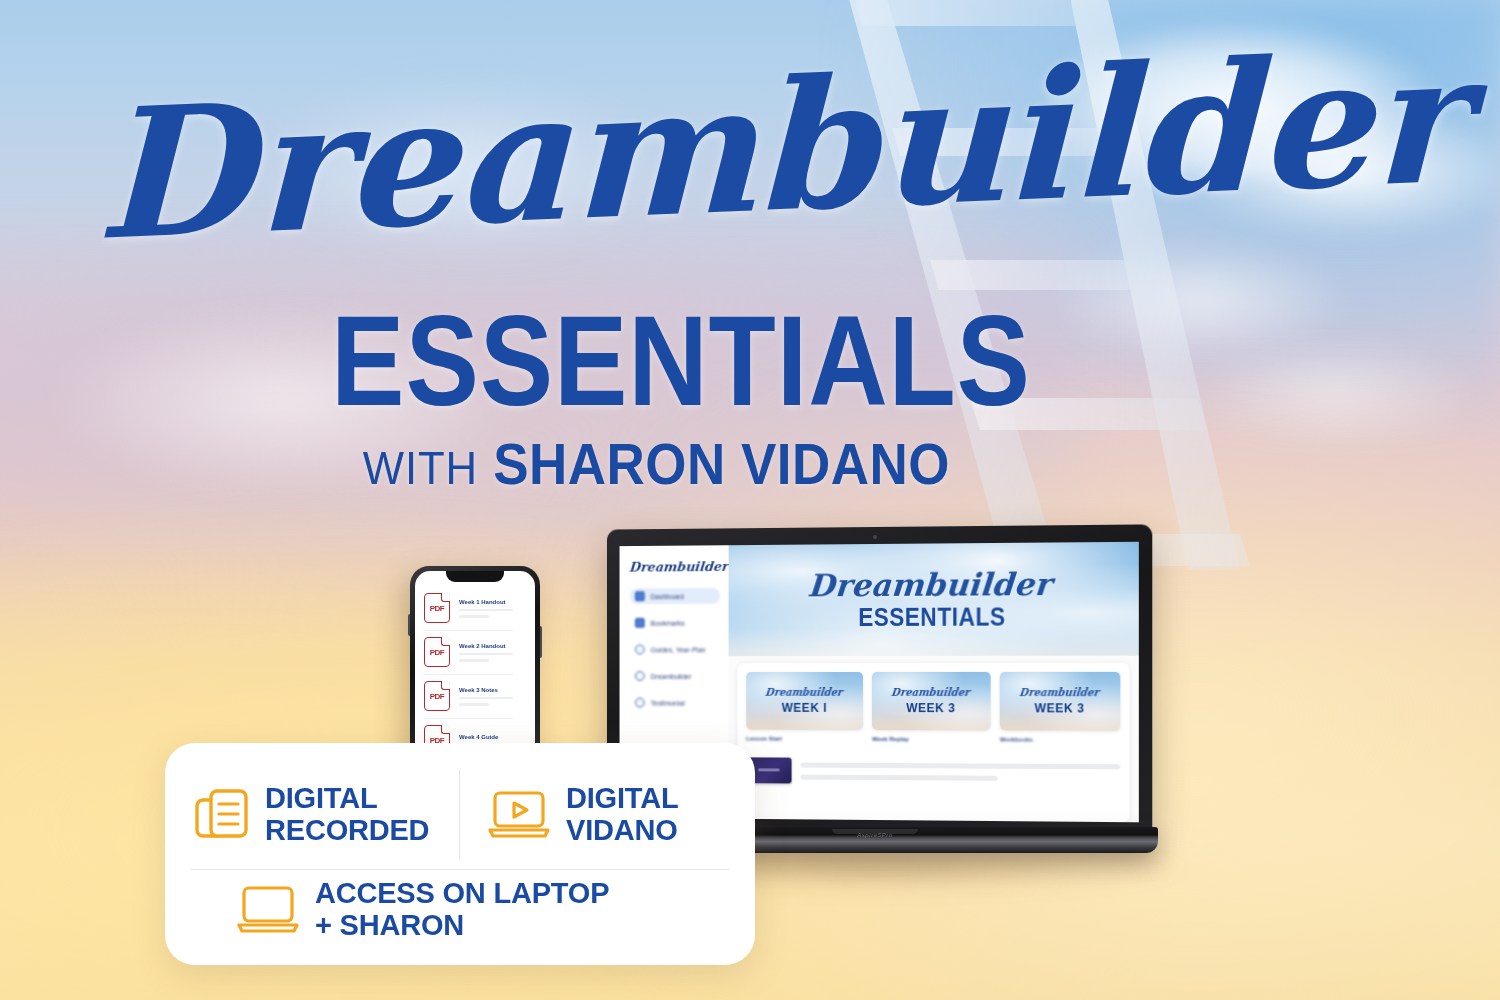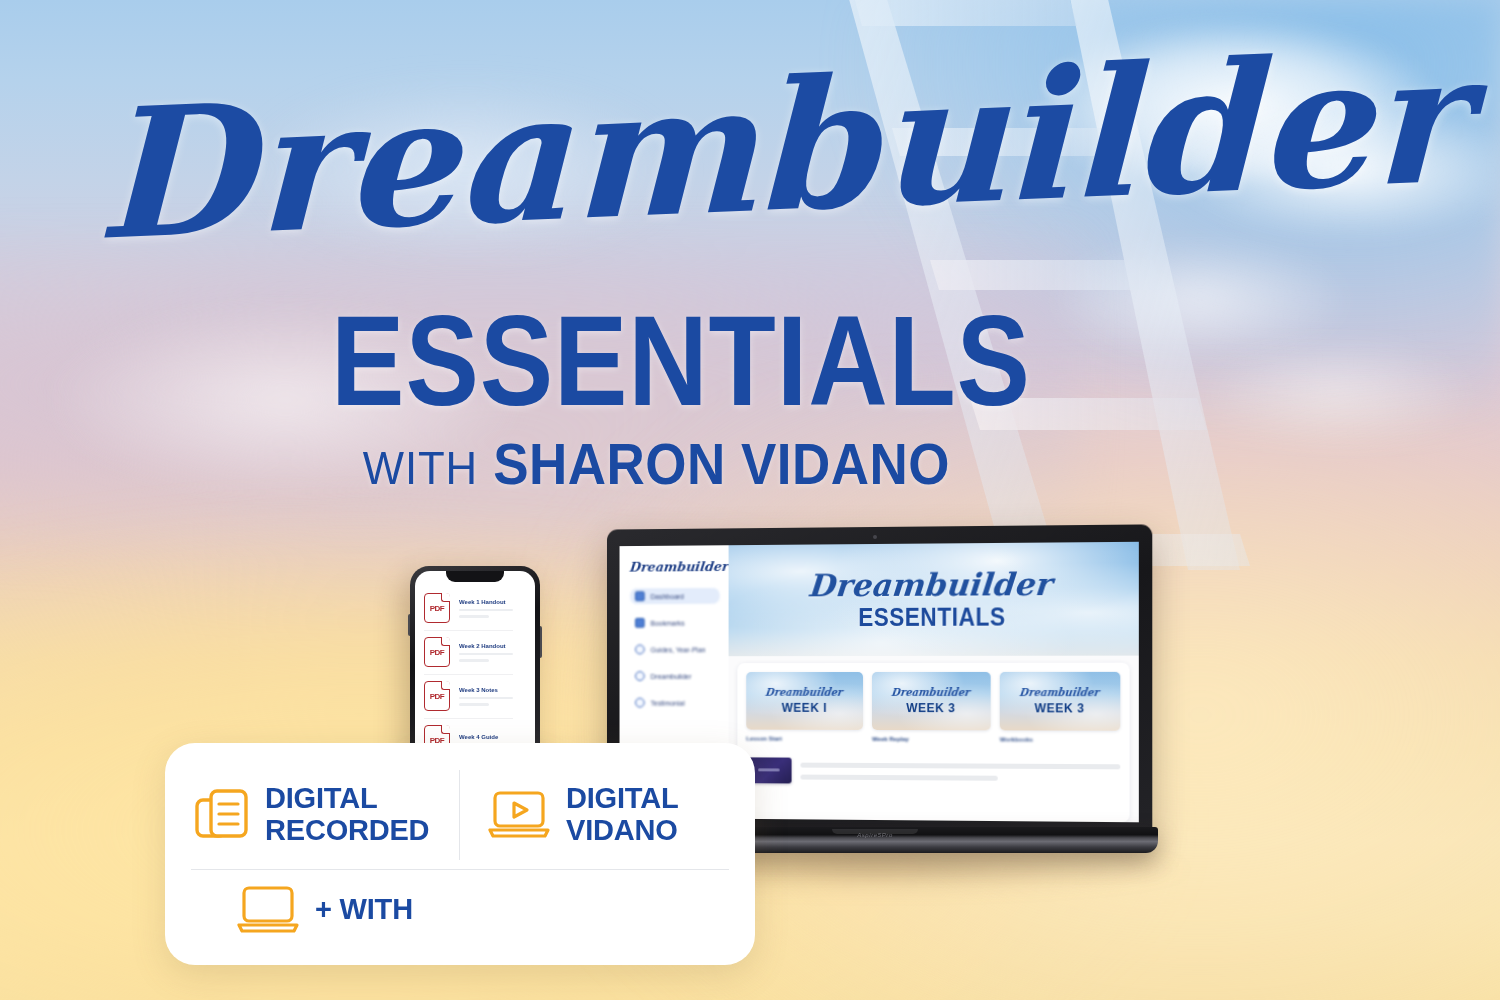--- a/index.html
+++ b/index.html
@@ -668,19 +668,20 @@
     </div>
 
     <div class="fc-divider-h"></div>
 
     <div class="fc-bottom">
       <svg class="fc-icon" width="62" height="50" viewBox="0 0 62 50" fill="none">
         <rect x="7" y="3" width="48" height="33" rx="5" stroke="#f5a61f" stroke-width="3.2"></rect>
         <path d="M2 40 H60 L57 46 H5 Z" stroke="#f5a61f" stroke-width="3.2" stroke-linejoin="round" fill="none"></path>
       </svg>
       <div class="fc-label">
-        <span class="l2">+ WITH</span>
+        <span class="l1">ACCESS ON LAPTOP</span>
+        <span class="l2">+ SHARON</span>
       </div>
     </div>
 
   </div>
 
 </div>
 
 </body></html>

